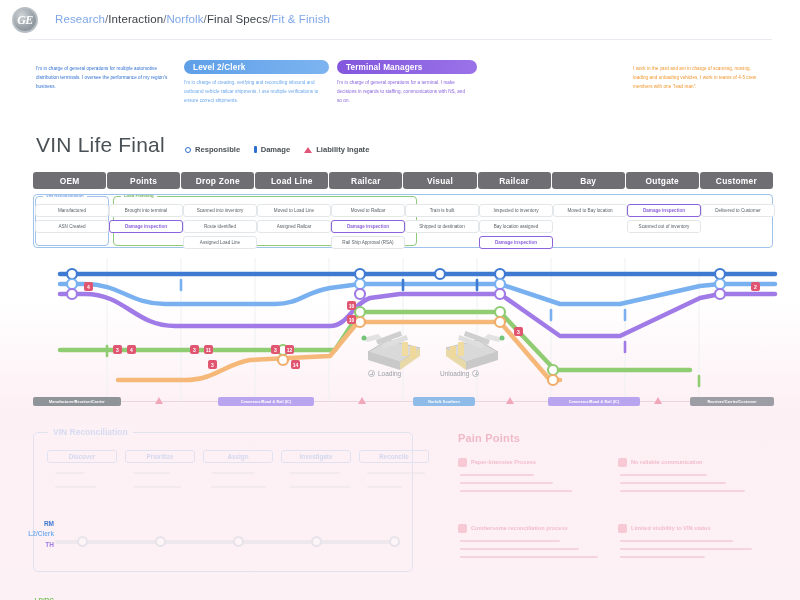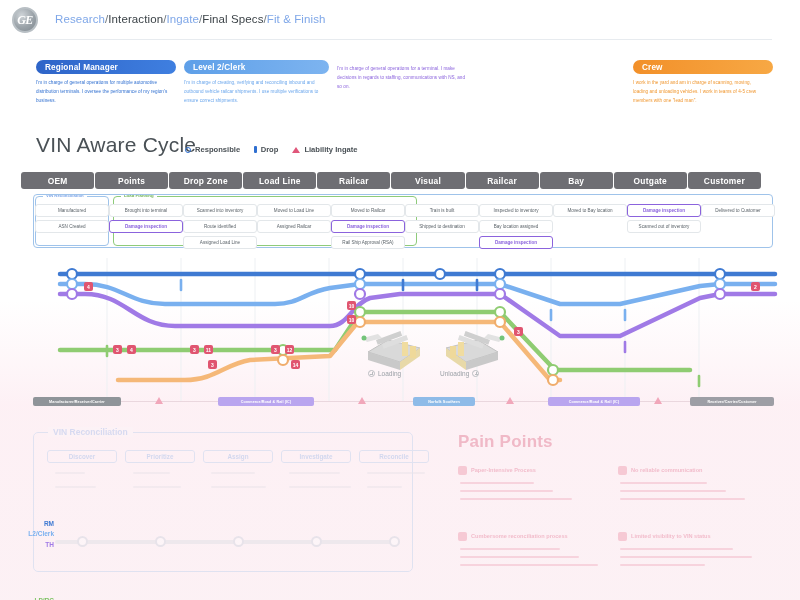--- a/index.html
+++ b/index.html
@@ -50,21 +50,21 @@
 
   
   .title{ position:absolute; left:36px; top:133px; font-size:21px; font-weight:400; color:#4a5156; letter-spacing:.2px; z-index:4;}
   .legend{ position:absolute; left:185px; top:145px; display:flex; gap:14px; align-items:center; z-index:4;}
   .legend-item{ display:flex; align-items:center; gap:4px; font-size:7.6px; color:#4a5156; font-weight:600; white-space:nowrap;}
   .lg-circle{ width:6px;height:6px;border-radius:50%;border:1.4px solid #2f6fd0; }
   .lg-bar{ width:2.5px;height:7px;background:#2f6fd0;border-radius:1px;}
   .lg-tri{ width:0;height:0;border-left:4px solid transparent;border-right:4px solid transparent;border-bottom:6.5px solid #e0567a;}
 
   
-  .phases{ position:absolute; left:21px; top:172px; width:740px; height:17px; display:flex; gap:1px; z-index:4;text-align:center;}
+  .phases{ position:absolute; left:33px; top:172px; width:740px; height:17px; display:flex; gap:1px; z-index:4;text-align:center;}
   .phase{
     flex:1; background:#6e6e73; border-radius:3px; color:#fff;
     font-size:8.4px; font-weight:700; letter-spacing:.25px;
     display:flex; align-items:center; justify-content:center;
   }
 
   
   .stepgrid{ position:absolute; left:33px; top:194px; width:740px; height:54px; z-index:4;}
   .col{ position:absolute; top:0; width:74px; }
   .step{
@@ -103,63 +103,62 @@
   .recon-frame .glab{ position:absolute; top:-6px; left:14px; background:#fcf7f9; padding:0 5px; font-size:8.5px; font-weight:700; color:#7fa7e8;}
   .recon-step{
     position:absolute; top:18px; height:13px; border:1px solid #9fc3ea; border-radius:3px;
     font-size:6.3px; font-weight:700; color:#6f9ee0; display:flex; align-items:center; justify-content:center;
   }
   .blur-line{ position:absolute; background:#bcc7d2; height:2px; border-radius:1px; opacity:.55;}
   .recon-track{ position:absolute; left:22px; top:108px; width:345px; height:4px; background:#cfd6dd; border-radius:2px;}
   .recon-node{ position:absolute; top:104px; width:11px;height:11px;border-radius:50%;background:#fff;border:2px solid #b9c6d4;}
 
   .pain-sec{ position:absolute; left:458px; top:432px; width:320px; height:140px; z-index:3;}
-  .pain-title{ font-size:17px; font-weight:700; color:#f0b9c7; letter-spacing:.2px;}
+  .pain-title{ font-size:11px; font-weight:700; color:#f0b9c7; letter-spacing:.2px;}
   .pp-item{ position:absolute; }
   .pp-badge{ position:absolute; width:9px;height:9px;border-radius:2px;background:#f6c9d4; }
   .pp-head{ position:absolute; left:13px; top:1px; font-size:5.6px; font-weight:700; color:#f2bccb; white-space:nowrap;}
   .pp-line{ position:absolute; background:#f7d3dd; height:1.6px; border-radius:1px;}
 </style>
 </head>
 <body>
 
 <div class="page-wash"></div>
 
 <div class="topbar">
   <div class="ge-logo">GE</div>
-  <div class="crumbs" id="crumbs"><span class="lnk">Research</span><span class="sep">/</span><span class="">Interaction</span><span class="sep">/</span><span class="lnk">Ingate</span><span class="sep">/</span><span class="">Final Specs</span><span class="sep">/</span><span class="lnk">Fit &amp; Finish</span></div>
+  <div class="crumbs" id="crumbs"><span class="lnk">Research</span><span class="sep">/</span><span class="">Interaction</span><span class="sep">/</span><span class="lnk">Norfolk</span><span class="sep">/</span><span class="">Final Specs</span><span class="sep">/</span><span class="lnk">Fit &amp; Finish</span></div>
 </div>
 
 <div class="personas" id="personas">
     <div class="persona" style="left: 0px; width: 140px;">
-      <div class="pill" style="background: linear-gradient(90deg, rgb(46, 100, 200) 0%, rgb(63, 127, 224) 100%);">Regional Manager</div>
       <div class="body" style="color: rgb(47, 111, 208);">I'm in charge of general operations for multiple automotive distribution terminals. I oversee the performance of my region's business.</div>
     </div>
     <div class="persona" style="left: 148px; width: 145px;">
       <div class="pill" style="background: linear-gradient(90deg, rgb(94, 159, 232) 0%, rgb(125, 180, 240) 100%);">Level 2/Clerk</div>
       <div class="body" style="color: rgb(106, 166, 236);">I'm in charge of creating, verifying and reconciling inbound and outbound vehicle railcar shipments. I use multiple verifications to ensure correct shipments.</div>
     </div>
     <div class="persona" style="left: 301px; width: 140px;">
+      <div class="pill" style="background: linear-gradient(90deg, rgb(130, 87, 221) 0%, rgb(154, 114, 232) 100%);">Terminal Managers</div>
       <div class="body" style="color: rgb(139, 99, 221);">I'm in charge of general operations for a terminal. I make decisions in regards to staffing, communications with NS, and so on.</div>
     </div>
     <div class="persona" style="left: 597px; width: 140px;">
-      <div class="pill" style="background: linear-gradient(90deg, rgb(242, 144, 42) 0%, rgb(247, 168, 68) 100%);">Crew</div>
       <div class="body" style="color: rgb(240, 150, 46);">I work in the yard and am in charge of scanning, moving, loading and unloading vehicles. I work in teams of 4-5 crew members with one "lead man".</div>
     </div>
   </div>
 
-<div class="title">VIN Aware Cycle</div>
+<div class="title">VIN Life Final</div>
 <div class="legend" id="legend">
     <div class="legend-item">
       <span class="lg-circle"></span>
       <span>Responsible</span>
     </div>
     <div class="legend-item">
       <span class="lg-bar"></span>
-      <span>Drop</span>
+      <span>Damage</span>
     </div>
     <div class="legend-item">
       <span class="lg-tri"></span>
       <span>Liability Ingate</span>
     </div>
   </div>
 
 <div class="phases" id="phases">
     <div class="phase">OEM</div>
     <div class="phase">Points</div>

